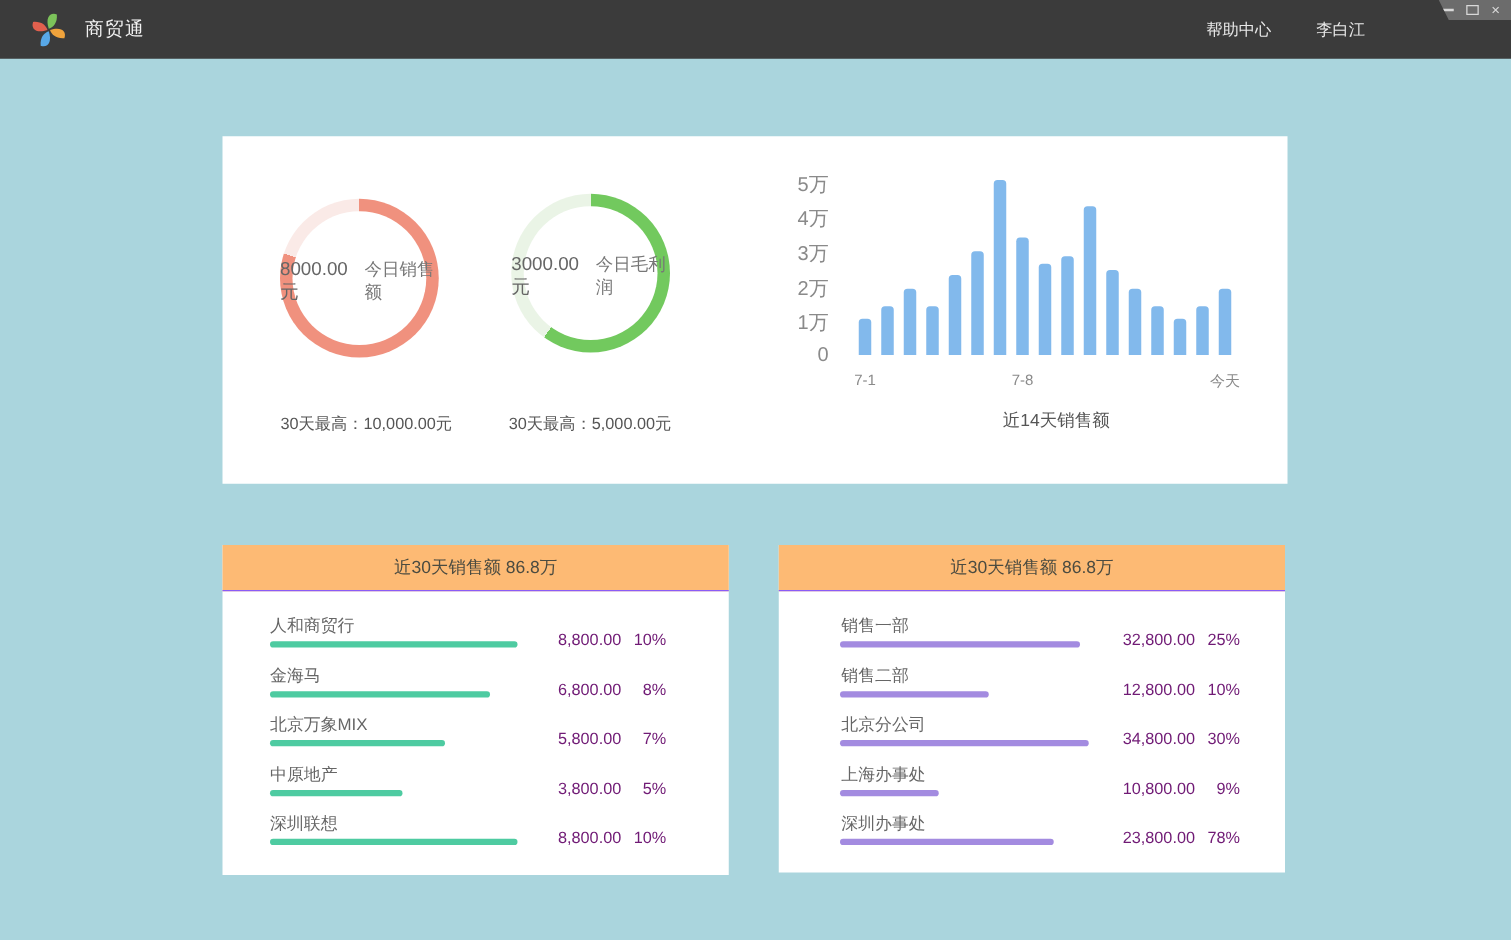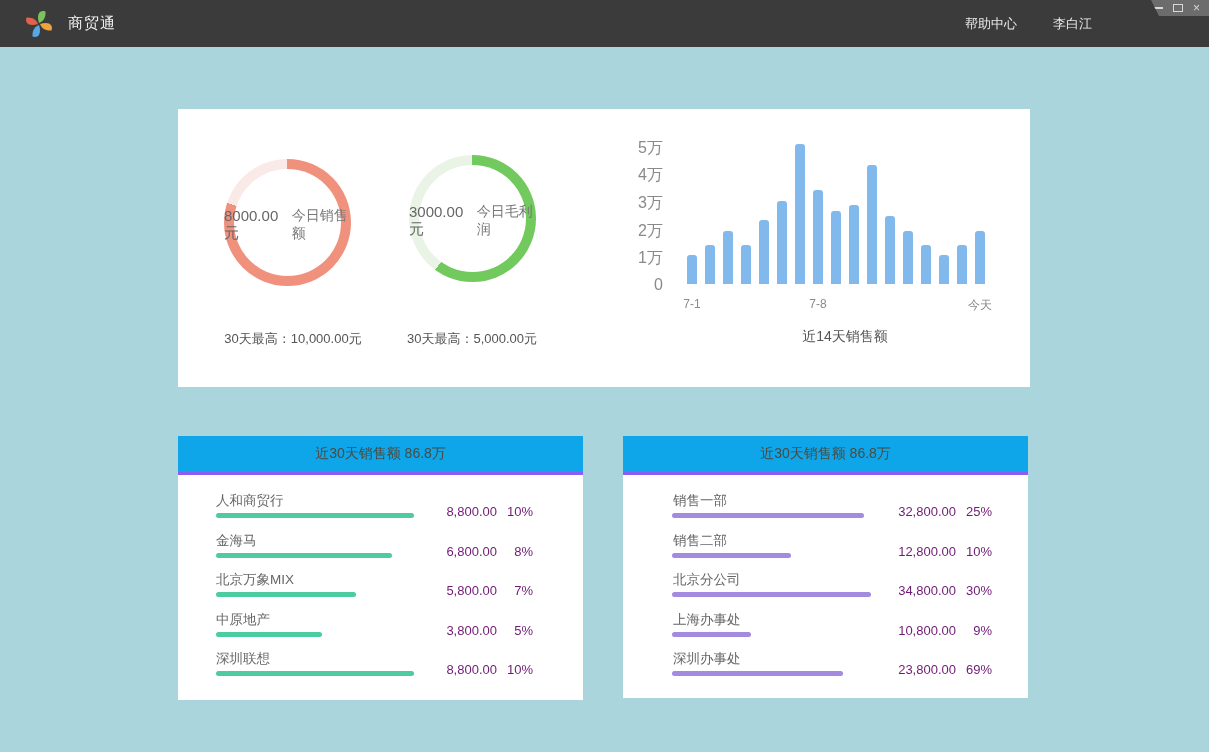--- a/index.html
+++ b/index.html
@@ -40,21 +40,21 @@
   #footnote-0{left:0}
   #footnote-1{left:179px}
   
   #daily-bars{position:absolute;left:509px;top:31px;width:300px;height:144px;
     display:flex;align-items:flex-end;gap:8px}
   .vbar{width:10px;border-radius:3px 3px 0 0}
   .y-tick{position:absolute;left:445px;width:40px;text-align:right;font-size:16px;color:#8a8a8a}
   .x-label{position:absolute;top:188px;transform:translateX(-50%);font-size:12px;color:#8a8a8a}
   #daily-title{position:absolute;left:667px;top:219px;transform:translateX(-50%);font-size:14px;color:#555}
   
-  .card-header{height:36px;background:#0ea5e9;border-bottom:3px solid #8b5cf6;
+  .card-header{height:36px;background:#fdba74;border-bottom:1px solid #8b5cf6;
     display:flex;align-items:center;justify-content:center;font-size:14px;color:#4b4b40}
   .rows{position:absolute;left:0;right:0;top:56px}
   .stat-row{position:relative;height:39.5px}
   .row-label{position:absolute;left:38px;top:0;font-size:13.5px;color:#666}
   .row-bar{position:absolute;left:38px;top:21px;height:5px;border-radius:3px}
   #departments-card .row-label{left:50px}
   #departments-card .row-bar{left:49px}
   .row-val{position:absolute;top:12px;display:flex;font-size:13px;color:#701a75}
   #customers-card .row-val{right:50px}
   #departments-card .row-val{right:36px}
@@ -221,17 +221,17 @@
         <div class="row-val">
           <span class="val-amount">10,800.00</span>
           <span class="val-pct">9%</span>
         </div>
       </div>
       <div class="stat-row">
         <div class="row-label">深圳办事处</div>
         <div class="row-bar" style="width: 171px; background: rgb(163, 139, 224);"></div>
         <div class="row-val">
           <span class="val-amount">23,800.00</span>
-          <span class="val-pct">69%</span>
+          <span class="val-pct">78%</span>
         </div>
       </div>
     </div>
 </div>
 
 </body></html>

